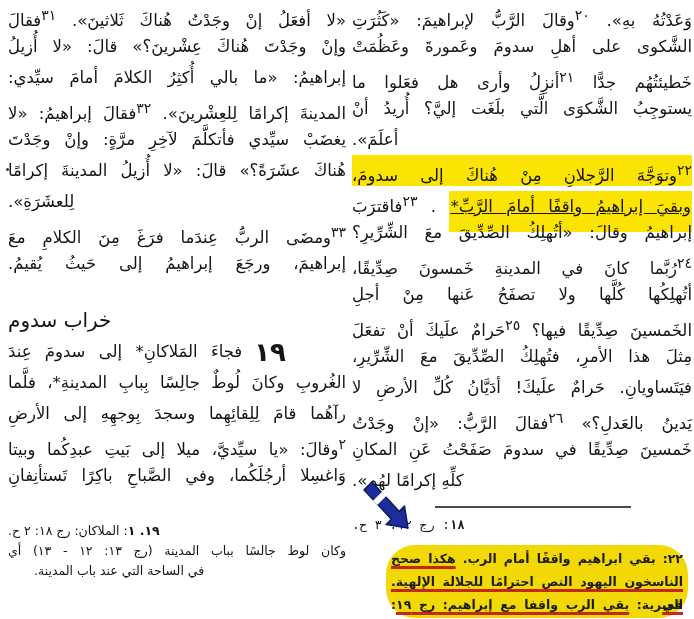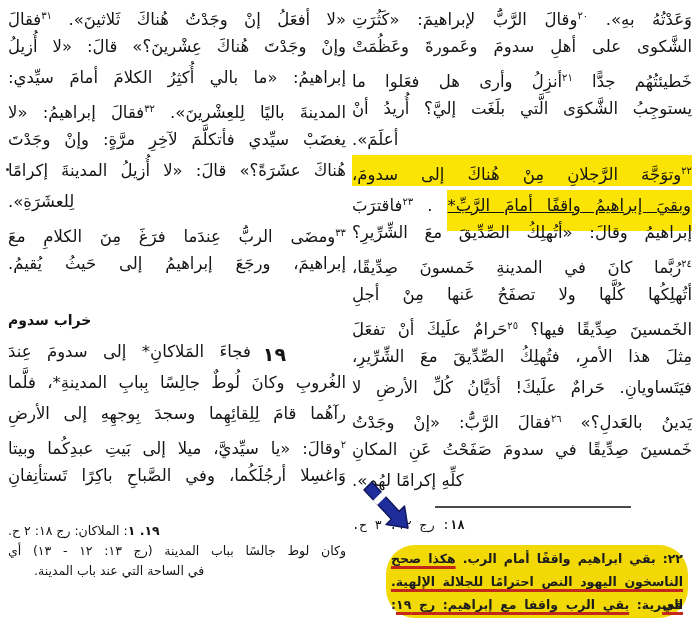--- a/index.html
+++ b/index.html
@@ -7,32 +7,32 @@
     position:relative;width:694px;height:619px;background:#ffffff;
     overflow:hidden;margin:0 auto;
     font-family:"DejaVu Sans",sans-serif;
     color:var(--txt,#141414);
   }
   .col{position:absolute;direction:rtl;font-size:16.5px;}
   .line{height:31px;line-height:31px;white-space:nowrap;overflow:visible;}
   .line.j{text-align:justify;text-align-last:justify;white-space:normal;}
   .line.r{text-align:left;}
   .line.l{text-align:left;}
-  .vs{font-size:10px;vertical-align:6px;}
+  .vs{font-size:14px;vertical-align:6px;}
   .b{font-weight:bold;margin-top:24px;}
   .hl{background:var(--hl);padding:6px 1px 16px;text-decoration:underline;}
   .hl-full{background:var(--hl);}
   .ru{
     text-decoration:underline;
     text-decoration-color:var(--red);
     text-decoration-thickness:2.5px;
     text-underline-offset:4px;
   }
-  .heading{font-weight:bold;font-size:14px;}
-  .chapnum{font-size:19px;font-weight:bold;line-height:1;vertical-align:-4px;margin-left:12px;letter-spacing:1px;}
+  .heading{font-weight:normal;font-size:20px;}
+  .chapnum{font-size:26px;font-weight:bold;line-height:1;vertical-align:-4px;margin-left:12px;letter-spacing:1px;}
   .fn{font-size:12.5px;}
   .fn .line{height:20px;line-height:20px;}
   #fn-right-note{
     background:var(--fhl);font-weight:bold;color:#1c1c1c;
     padding:2px 5px;font-size:12.5px;direction:rtl;position:absolute;border-radius:29px;
   }
   #fn-right-note .line{height:23px;line-height:23px;}
   #fn-right-note .ru{text-underline-offset:3px;}
   #separator{position:absolute;background:var(--sep);}
   #ink-dot{position:absolute;width:3px;height:3px;border-radius:50%;background:#333;}
@@ -40,21 +40,21 @@
 </style>
 </head>
 <body>
 
 <div class="page" style="--txt: #141414; --hl: #fbe403; --fhl: #f2d905; --red: #c4271c; --sep: #4a4a4a;">
 
   <div id="col-left" class="col" style="left:8px;top:0;width:338px;">
       <div class="line j"><span>«لا أفعَلُ إنْ وجَدْتُ هُناكَ ثَلاثينَ». </span><span class="vs">٣١</span><span>فقالَ</span></div>
       <div class="line j"><span>وإنْ وجَدْتَ هُناكَ عِشْرينَ؟» قالَ: «لا أُزيلُ</span></div>
       <div class="line j"><span>إبراهيمُ: «ما بالي أُكثِرُ الكلامَ أمامَ سيِّدي:</span></div>
-      <div class="line j"><span>المدينةَ باليًا لِلعِشْرينَ». </span><span class="vs">٣٢</span><span>فقالَ إبراهيمُ: «لا</span></div>
+      <div class="line j"><span>المدينةَ إكرامًا لِلعِشْرينَ». </span><span class="vs">٣٢</span><span>فقالَ إبراهيمُ: «لا</span></div>
       <div class="line j"><span>يغضَبْ سيِّدي فأتكلَّمَ لآخِرِ مرَّةٍ: وإنْ وجَدْتَ</span></div>
       <div class="line j"><span>هُناكَ عشَرَةً؟» قالَ: «لا أُزيلُ المدينةَ إكرامًا</span></div>
       <div class="line l"><span>لِلعشَرَةِ».</span></div>
       <div class="line j"><span class="vs">٣٣</span><span>ومضَى الربُّ عِندَما فرَغَ مِنَ الكلامِ معَ</span></div>
       <div class="line j"><span>إبراهيمَ، ورجَعَ إبراهيمُ إلى حَيثُ يُقيمُ.</span></div>
       <div class="line r heading" style="margin-right: 75px; margin-top: 26px;"><span>خراب سدوم</span></div>
       <div class="line j" style="margin-right: 60px;"><span class="chapnum">١٩</span><span>فجاءَ المَلاكانِ* إلى سدومَ عِندَ</span></div>
       <div class="line j"><span>الغُروبِ وكانَ لُوطٌ جالِسًا بِبابِ المدينةِ*، فلَّما</span></div>
       <div class="line j"><span>رآهُما قامَ لِلِقائِهِما وسجدَ بِوجهِهِ إلى الأرضِ</span></div>
       <div class="line j"><span class="vs">٢</span><span>وقالَ: «يا سيِّديَّ، ميلا إلى بَيتِ عبدِكُما وبيتا</span></div>

